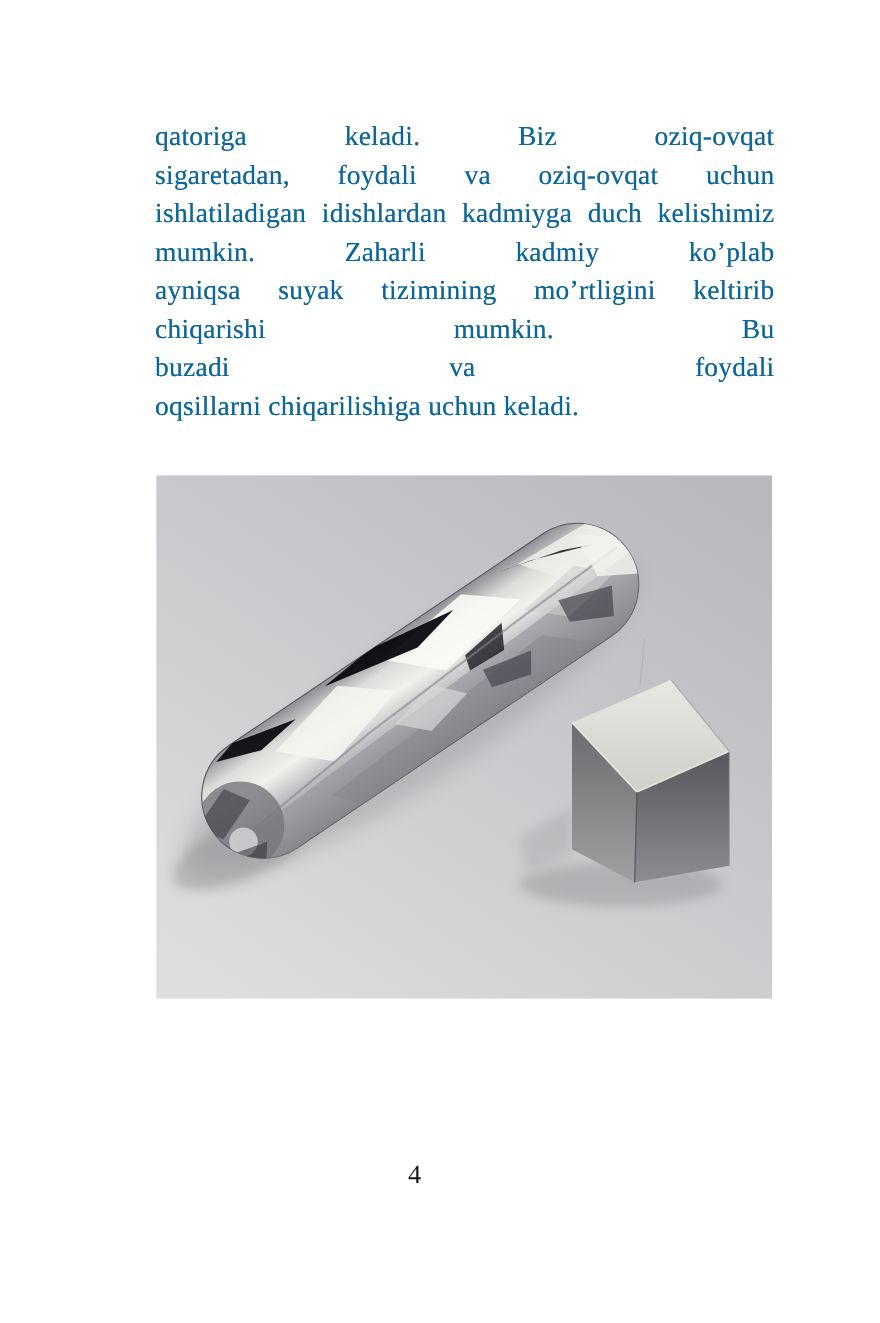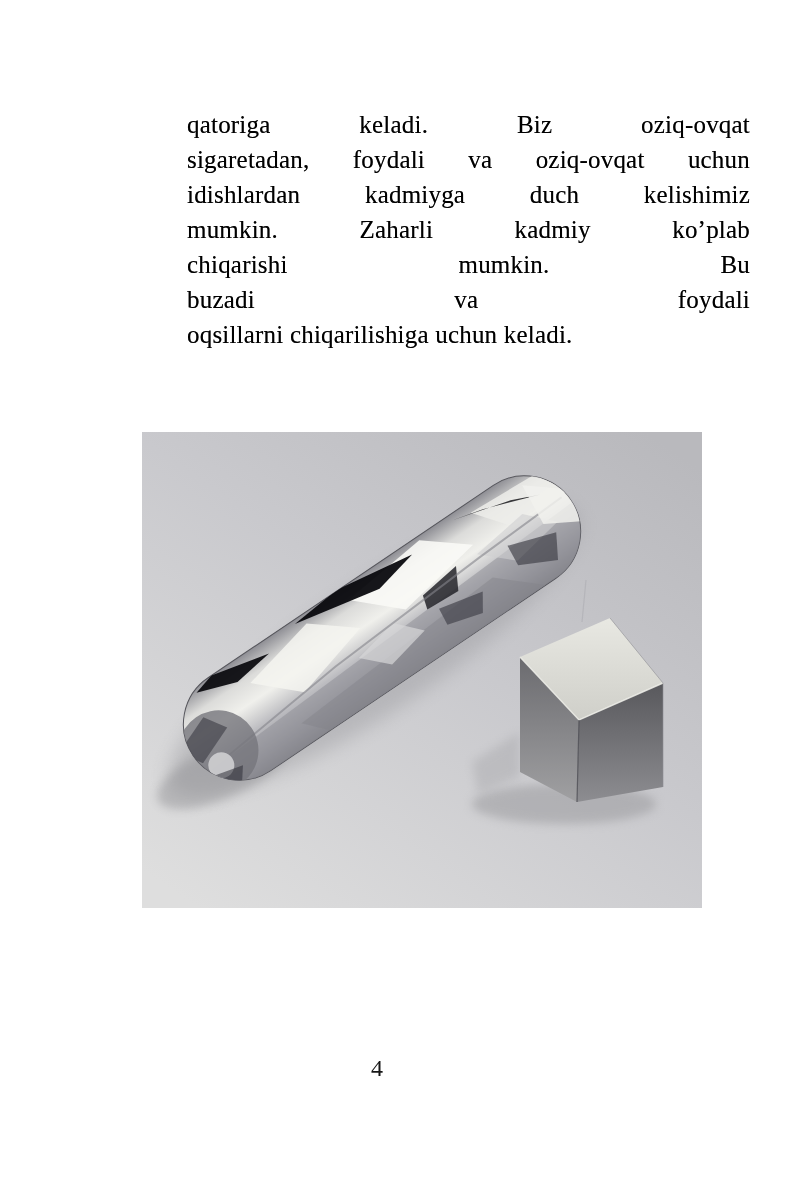--- a/index.html
+++ b/index.html
@@ -39,45 +39,53 @@
     font-size:24px;
     color:#161616;
     line-height:30px;
   }
 </style>
 </head>
 <body>
 
 <div class="page">
 
-  <div class="paragraph" style="color: #000000; margin-left: 46px;">
+  <div class="paragraph" style="color: #0369a1;">
       <div class="line">
         <span>qatoriga</span>
         <span>keladi.</span>
         <span>Biz</span>
         <span>oziq-ovqat</span>
       </div>
       <div class="line">
         <span>sigaretadan,</span>
         <span>foydali</span>
         <span>va</span>
         <span>oziq-ovqat</span>
         <span>uchun</span>
       </div>
       <div class="line">
+        <span>ishlatiladigan</span>
         <span>idishlardan</span>
         <span>kadmiyga</span>
         <span>duch</span>
         <span>kelishimiz</span>
       </div>
       <div class="line">
         <span>mumkin.</span>
         <span>Zaharli</span>
         <span>kadmiy</span>
         <span>ko’plab</span>
+      </div>
+      <div class="line">
+        <span>ayniqsa</span>
+        <span>suyak</span>
+        <span>tizimining</span>
+        <span>mo’rtligini</span>
+        <span>keltirib</span>
       </div>
       <div class="line">
         <span>chiqarishi</span>
         <span>mumkin.</span>
         <span>Bu</span>
       </div>
       <div class="line">
         <span>buzadi</span>
         <span>va</span>
         <span>foydali</span>

